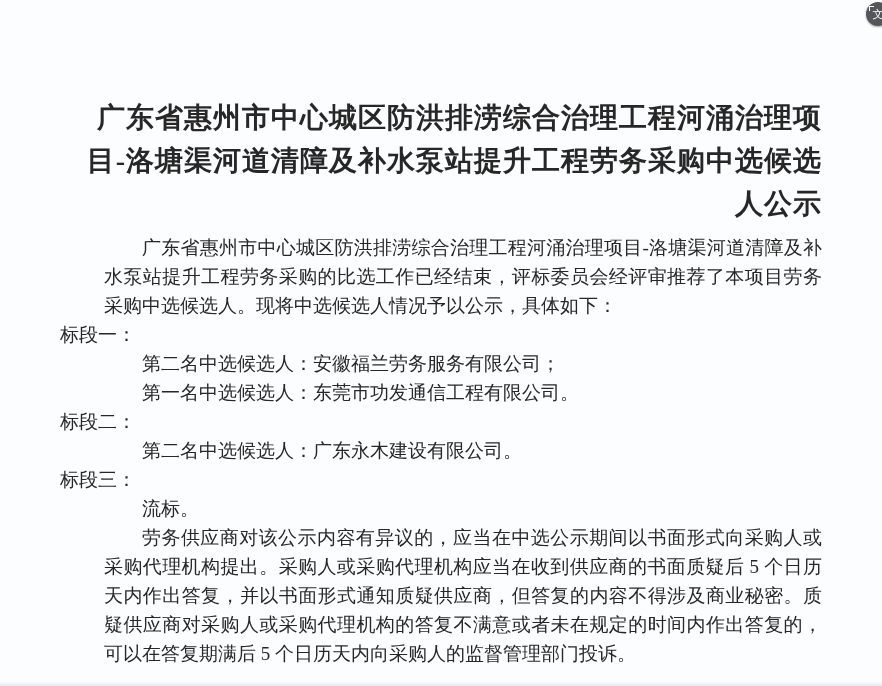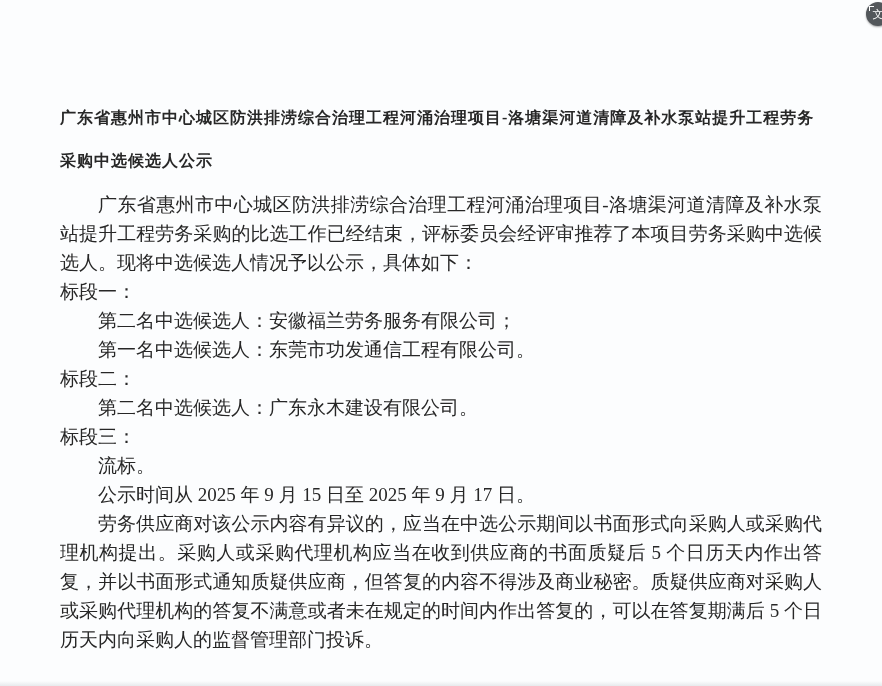--- a/index.html
+++ b/index.html
@@ -18,33 +18,33 @@
     font-family:"Liberation Serif","DejaVu Serif",serif;
     overflow:hidden;
     position:relative;
   }
   .page{
     position:absolute;
     left:60px;top:96px;width:762px;
   }
   .doc-title{
     margin:0 0 8px 0;
-    font-size:16px;
+    font-size:28px;
     font-weight:bold;
     line-height:43px;
-    text-align:left;
+    text-align:right;
     letter-spacing:1px;
   }
   .line{
     margin:0;
     font-size:19px;
     line-height:29px;
     white-space:normal;
   }
-  .indent{text-indent:2em;}
+  .indent{text-indent:2em;margin-left:44px;}
   .justify{text-align:justify;text-align-last:left;}
   .section{margin:0;}
   
   .translate-btn{
     position:absolute;
     top:2px;right:-8px;
     width:24px;height:24px;
     border-radius:50%;
     background:var(--icon-bg);
     color:var(--icon-fg);
@@ -96,21 +96,20 @@
   </div>
 
   <div class="section">
     <p class="line">标段二：</p>
     <p class="line indent">第二名中选候选人：广东永木建设有限公司。</p>
   </div>
 
   <div class="section">
     <p class="line">标段三：</p>
     <p class="line indent">流标。</p>
-    <p class="line indent">公示时间从 2025 年 9 月 15 日至 2025 年 9 月 17 日。</p>
   </div>
 
   <p class="line indent justify">劳务供应商对该公示内容有异议的，应当在中选公示期间以书面形式向采购人或采购代理机构提出。采购人或采购代理机构应当在收到供应商的书面质疑后 5 个日历天内作出答复，并以书面形式通知质疑供应商，但答复的内容不得涉及商业秘密。质疑供应商对采购人或采购代理机构的答复不满意或者未在规定的时间内作出答复的，可以在答复期满后 5 个日历天内向采购人的监督管理部门投诉。</p>
 
 </div>
 
 <div class="translate-btn">
   <span class="translate-glyph">文</span>
 </div>
 

